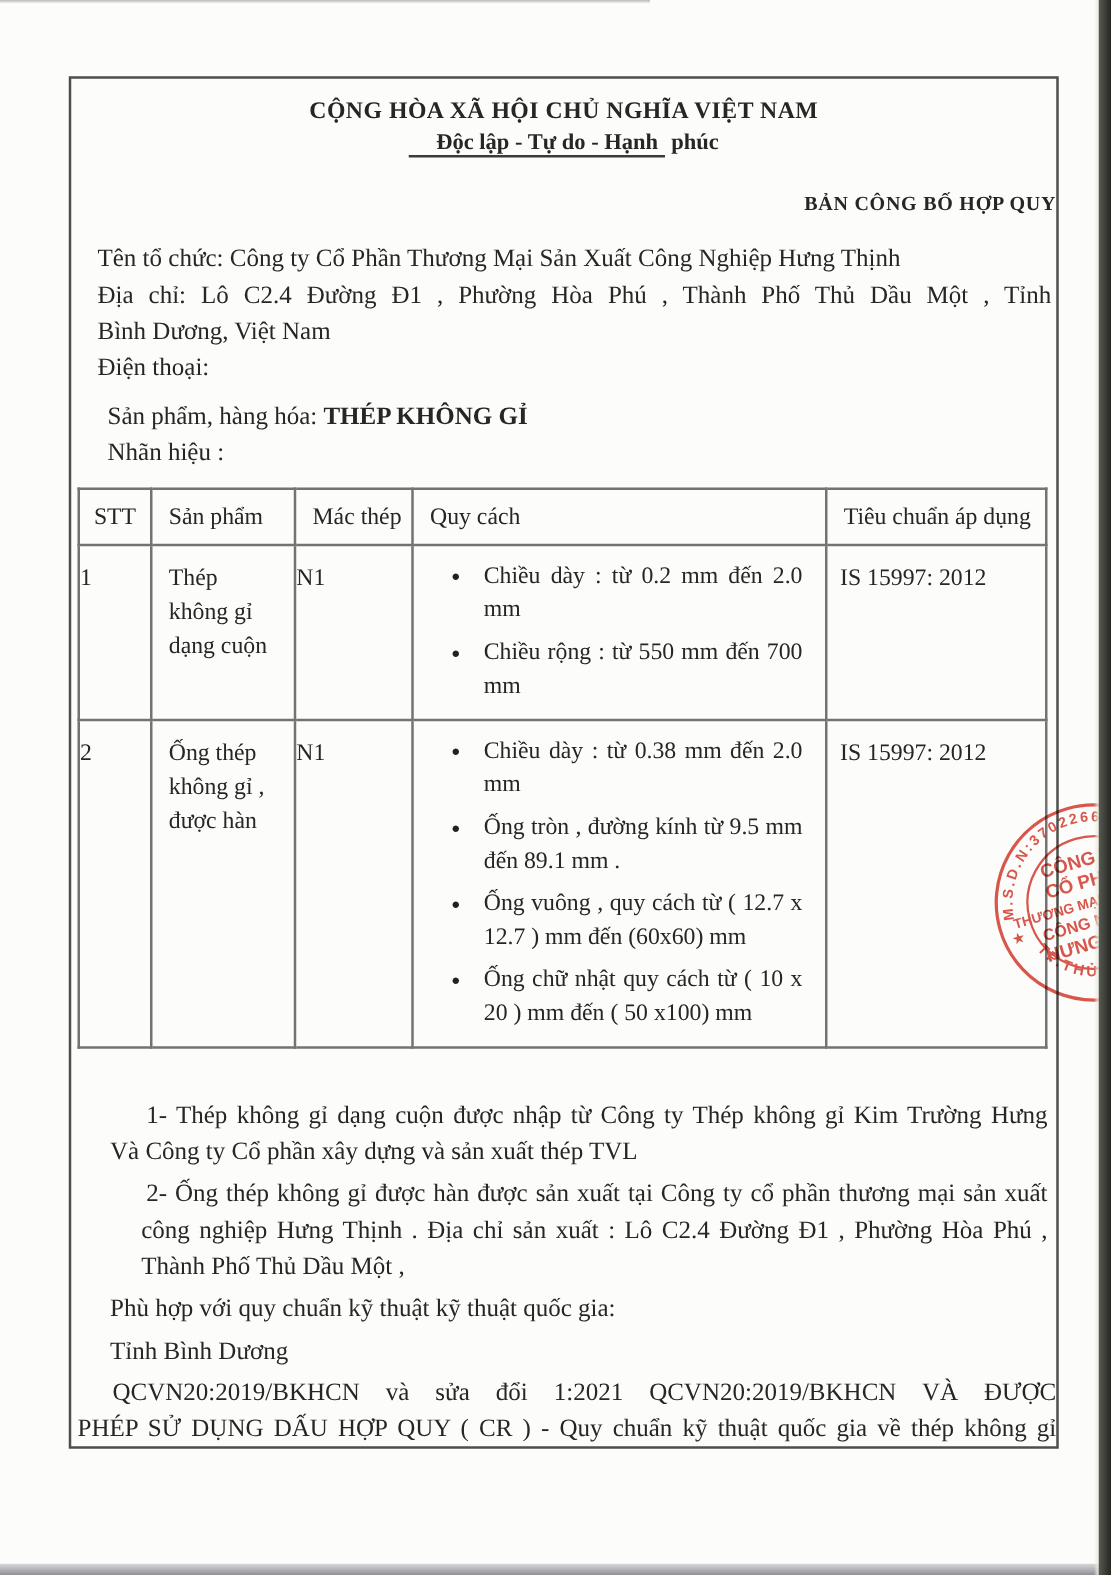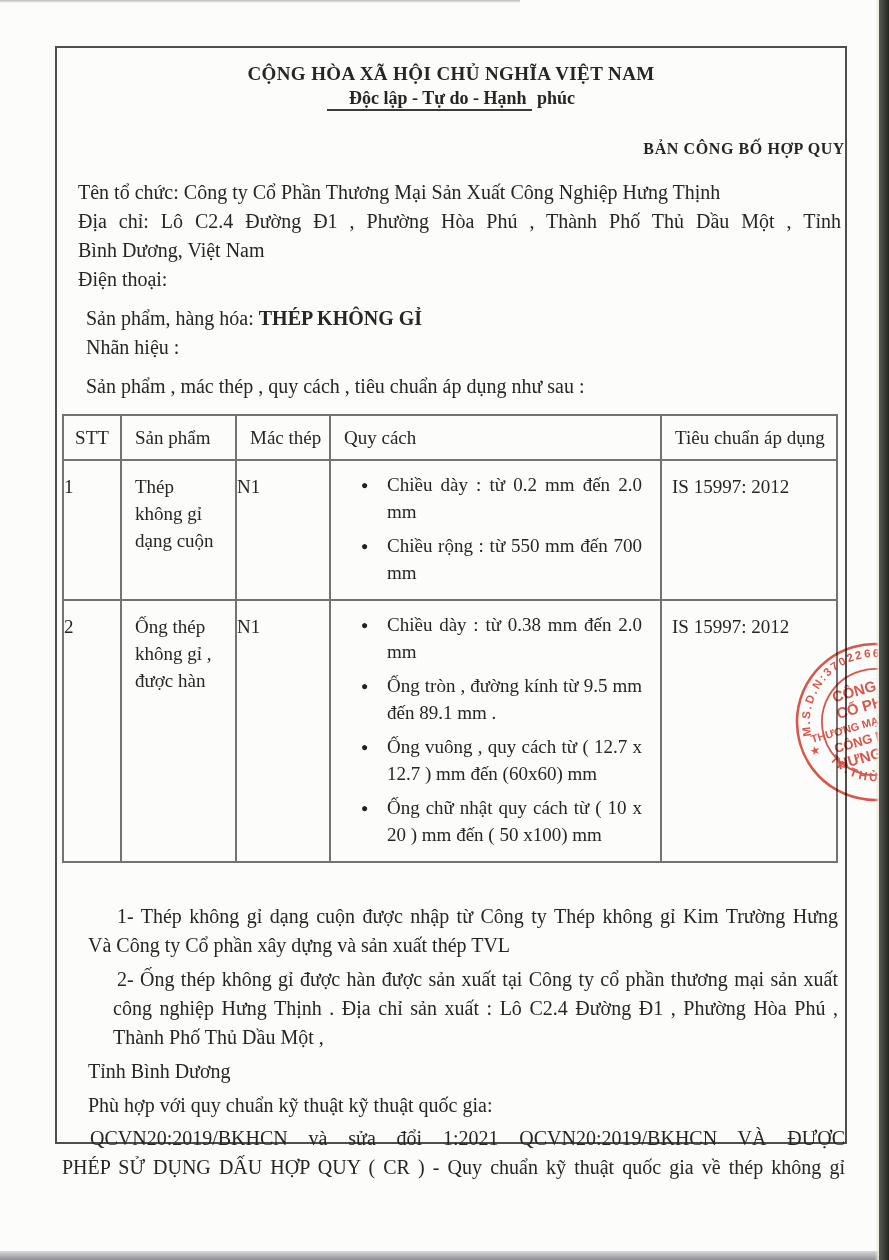--- a/index.html
+++ b/index.html
@@ -13,21 +13,21 @@
   }
   .page { position:absolute; left:0; top:0; width:889px; height:1260px; background:#fcfcfa; overflow:hidden; }
 
   
   .edge-right { position:absolute; top:0; right:0; width:10px; height:1260px; background:linear-gradient(90deg,#565a52,#23261f); z-index:50; }
   .edge-right-sliver { position:absolute; top:0; right:10px; width:4px; height:1260px; background:linear-gradient(90deg,rgba(236,236,223,0),#e9e9dc); z-index:50; }
   .edge-bottom { position:absolute; left:0; bottom:0; width:889px; height:9px; background:linear-gradient(180deg,#d8d8db,#8f8f97); z-index:49; }
   .edge-top { position:absolute; left:0; top:0; width:520px; height:3px; background:linear-gradient(180deg,#b9b9b6,rgba(185,185,182,0)); z-index:49; }
 
   .frame {
-    position:absolute; left:55px; top:46px; width:792px; height:1098px;
+    position:absolute; left:55px; top:61px; width:792px; height:1098px;
     border:2px solid #4e4e4a;
   }
 
   .hdr { text-align:center; }
   .nat-title { margin-top:15px; font-size:19px; font-weight:bold; letter-spacing:.4px; }
   .motto { margin-top:3px; font-size:18px; font-weight:bold; }
   .motto-u { border-bottom:2px solid #3a3a3a; padding:0 6px 1px 22px; }
   .doc-title { margin-top:31px; font-size:16px; font-weight:bold; letter-spacing:.6px;text-align:right; }
   .doc-no { margin-top:9px; font-size:19px; }
 
@@ -91,21 +91,20 @@
       <div class="doc-title">BẢN CÔNG BỐ HỢP QUY</div>
     </div>
 
     <div class="bodytext">
       <div class="p1 org">Tên tổ chức: Công ty Cổ Phần Thương Mại Sản Xuất Công Nghiệp Hưng Thịnh</div>
       <div class="p1 jl">Địa chỉ: Lô C2.4 Đường Đ1 , Phường Hòa Phú , Thành Phố Thủ Dầu Một , Tỉnh</div>
       <div class="p1">Bình Dương, Việt Nam</div>
       <div class="p1">Điện thoại:</div>
       <div class="p2 mt"><span>Sản phẩm, hàng hóa: </span><b class="prod">THÉP KHÔNG GỈ</b></div>
       <div class="p2">Nhãn hiệu :</div>
-      <div class="p2 mt">Sản phẩm , mác thép , quy cách , tiêu chuẩn áp dụng như sau :</div>
 
       <table class="spec">
         <colgroup>
             <col class="c-stt">
             <col class="c-sp">
             <col class="c-mt">
             <col class="c-qc">
             <col class="c-tc">
           </colgroup>
         <tbody>
@@ -144,22 +143,22 @@
         </tr>
       </tbody>
         </table>
 
       <div class="notes">
         <div class="nline jl ind7">1- Thép không gỉ dạng cuộn được nhập từ Công ty Thép không gỉ Kim Trường Hưng</div>
         <div class="nline">Và Công ty Cổ phần xây dựng và sản xuất thép TVL</div>
         <div class="nline jl ind7 gap">2- Ống thép không gỉ được hàn được sản xuất tại Công ty cổ phần thương mại sản xuất</div>
         <div class="nline jl ind25">công nghiệp Hưng Thịnh . Địa chỉ sản xuất : Lô C2.4 Đường Đ1 , Phường Hòa Phú ,</div>
         <div class="nline ind25">Thành Phố Thủ Dầu Một ,</div>
+        <div class="nline gap">Phù hợp với quy chuẩn kỹ thuật kỹ thuật quốc gia:</div>
         <div class="nline gap">Tỉnh Bình Dương</div>
-        <div class="nline gap">Phù hợp với quy chuẩn kỹ thuật kỹ thuật quốc gia:</div>
         <div class="final">
           <div class="nline jl ind38">QCVN20:2019/BKHCN và sửa đổi 1:2021 QCVN20:2019/BKHCN VÀ ĐƯỢC</div>
           <div class="nline jl">PHÉP SỬ DỤNG DẤU HỢP QUY ( CR ) -  Quy chuẩn kỹ thuật quốc gia về thép không gỉ</div>
         </div>
       </div>
     </div>
   </div>
 
   <svg class="stamp" viewBox="0 0 214 214" width="214" height="214">
     <g transform="rotate(-16 107 107)">

